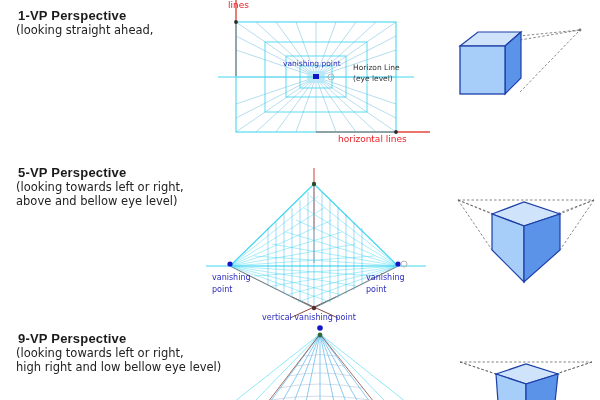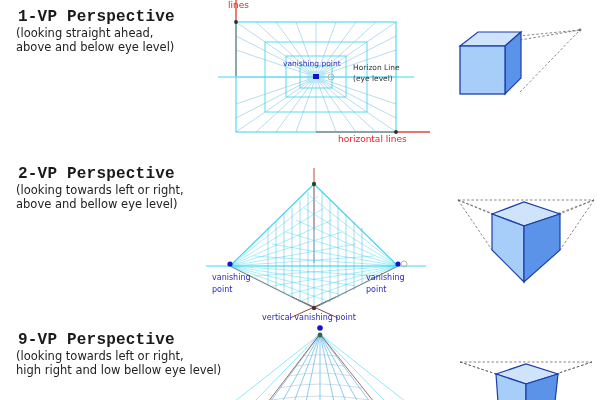--- a/index.html
+++ b/index.html
@@ -9,23 +9,23 @@
     background:#ffffff;
     font-family:"DejaVu Sans", sans-serif;
     overflow:hidden;
     position:relative;
   }
   .sheet{position:relative;width:600px;height:400px;}
 
   
   .section-text{position:absolute;left:0;width:215px;}
   .sec-title{
-    font-family:Liberation Mono, monospace;
+    font-family:Liberation Sans, sans-serif;
     font-weight:bold;
-    font-size:16px;
+    font-size:13px;
     color:#1a1a1a;
     letter-spacing:.2px;
     white-space:nowrap;
     margin:0 0 1px 0;
     padding-left:18px;
   }
   .sec-sub{
     font-family:"DejaVu Sans", sans-serif;
     font-size:11.5px;
     line-height:13.5px;
@@ -45,21 +45,20 @@
   svg{display:block;overflow:visible;}
 </style>
 </head>
 <body>
 
 <div class="sheet">
 
   <div class="section-text" style="top:8px;">
     <div class="sec-title">1-VP Perspective</div>
     <div class="sec-sub">(looking straight ahead,</div>
-    <div class="sec-sub">above and below eye level)</div>
   </div>
 
   <div class="diagram" style="left:218px;top:0px;">
     <svg width="215" height="145" viewBox="0 0 215 145">
 
       <g>
         <rect x="18" y="22" width="160" height="110" fill="none" stroke="#45d8f0" stroke-width="1.1"></rect>
       </g>
 
       <g fill="none" stroke="#45d8f0" stroke-width="0.9">
@@ -139,21 +138,21 @@
       <polygon points="12,28 30,14 73,14 57,28" fill="#cfe4fb" stroke="#1d3fa8" stroke-width="1.2"></polygon>
 
       <polygon points="57,28 73,14 73,60 57,76" fill="#5b93e8" stroke="#1d3fa8" stroke-width="1.2"></polygon>
 
       <rect x="12" y="28" width="45" height="48" fill="#a6cef8" stroke="#1d3fa8" stroke-width="1.3"></rect>
       <circle cx="132" cy="12" r="1.4" fill="#777777"></circle>
     </svg>
   </div>
 
   <div class="section-text" style="top:165px;">
-    <div class="sec-title">2-VP Perspective</div>
+    <div class="sec-title">5-VP Perspective</div>
     <div class="sec-sub">(looking towards left or right,</div>
     <div class="sec-sub">above and bellow eye level)</div>
   </div>
 
   <div class="diagram" style="left:206px;top:168px;">
     <svg width="220" height="150" viewBox="0 0 220 150">
 
       <line x1="0" y1="98" x2="220" y2="98" stroke="#45d8f0" stroke-width="1.2"></line>
 
       <line x1="108" y1="0" x2="108" y2="62" stroke="#d0534a" stroke-width="1.1"></line>

